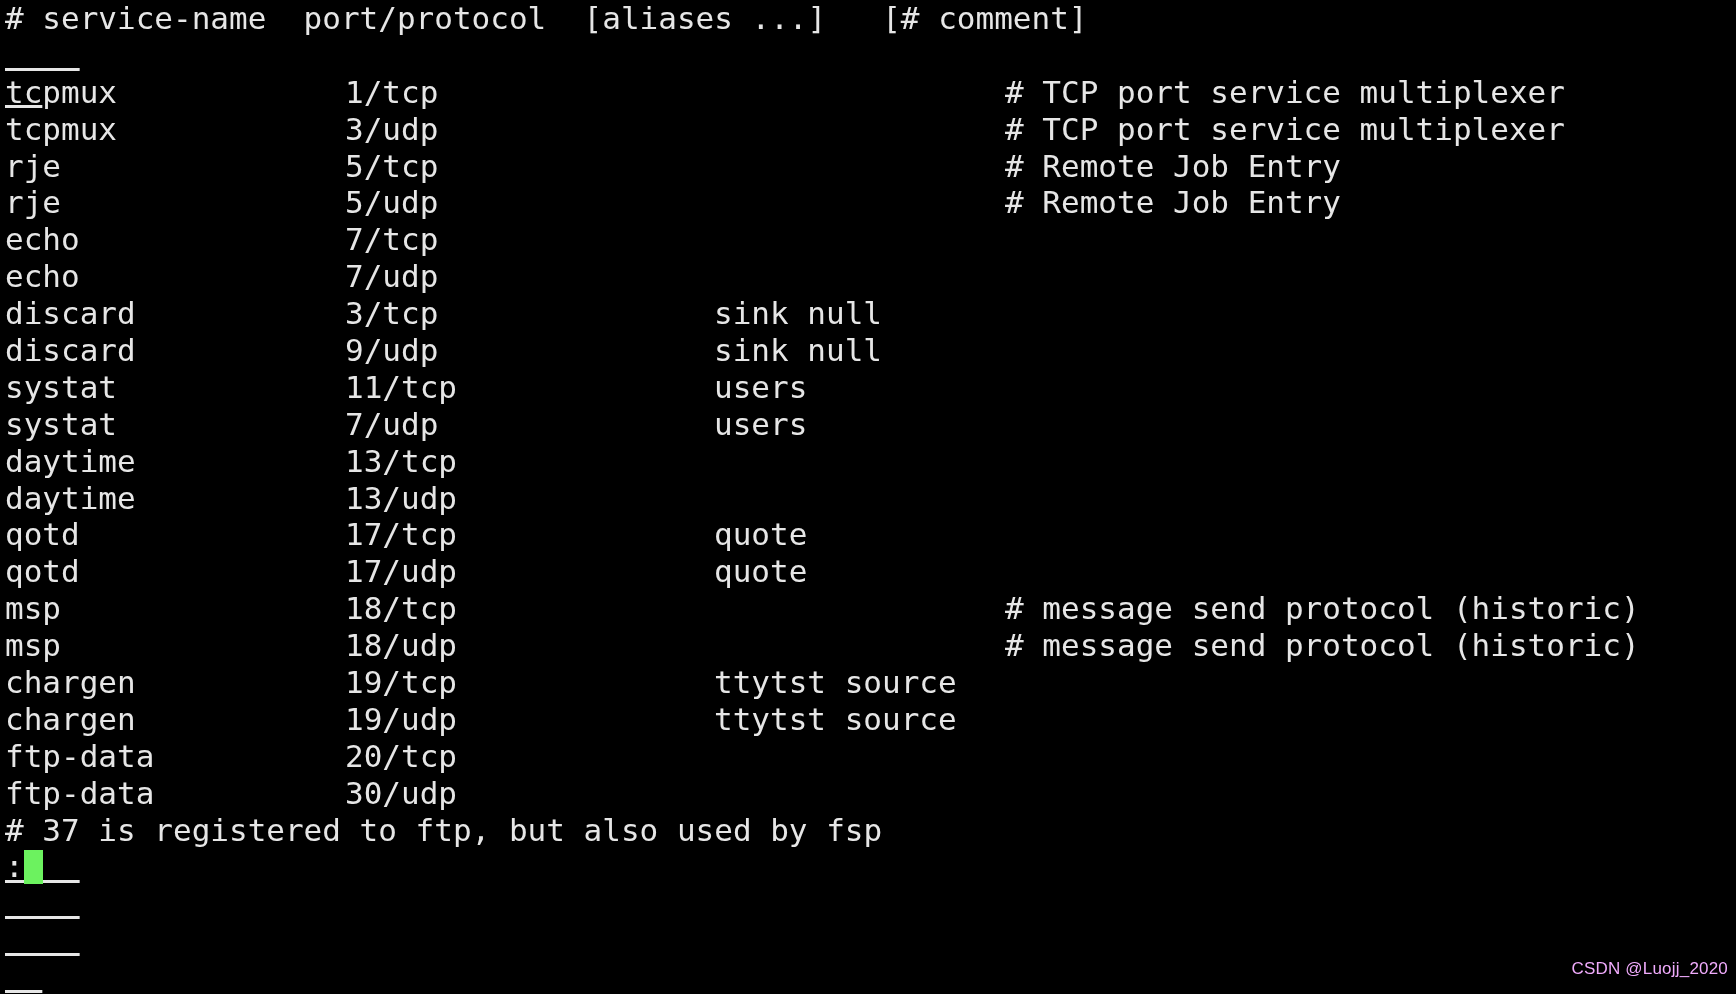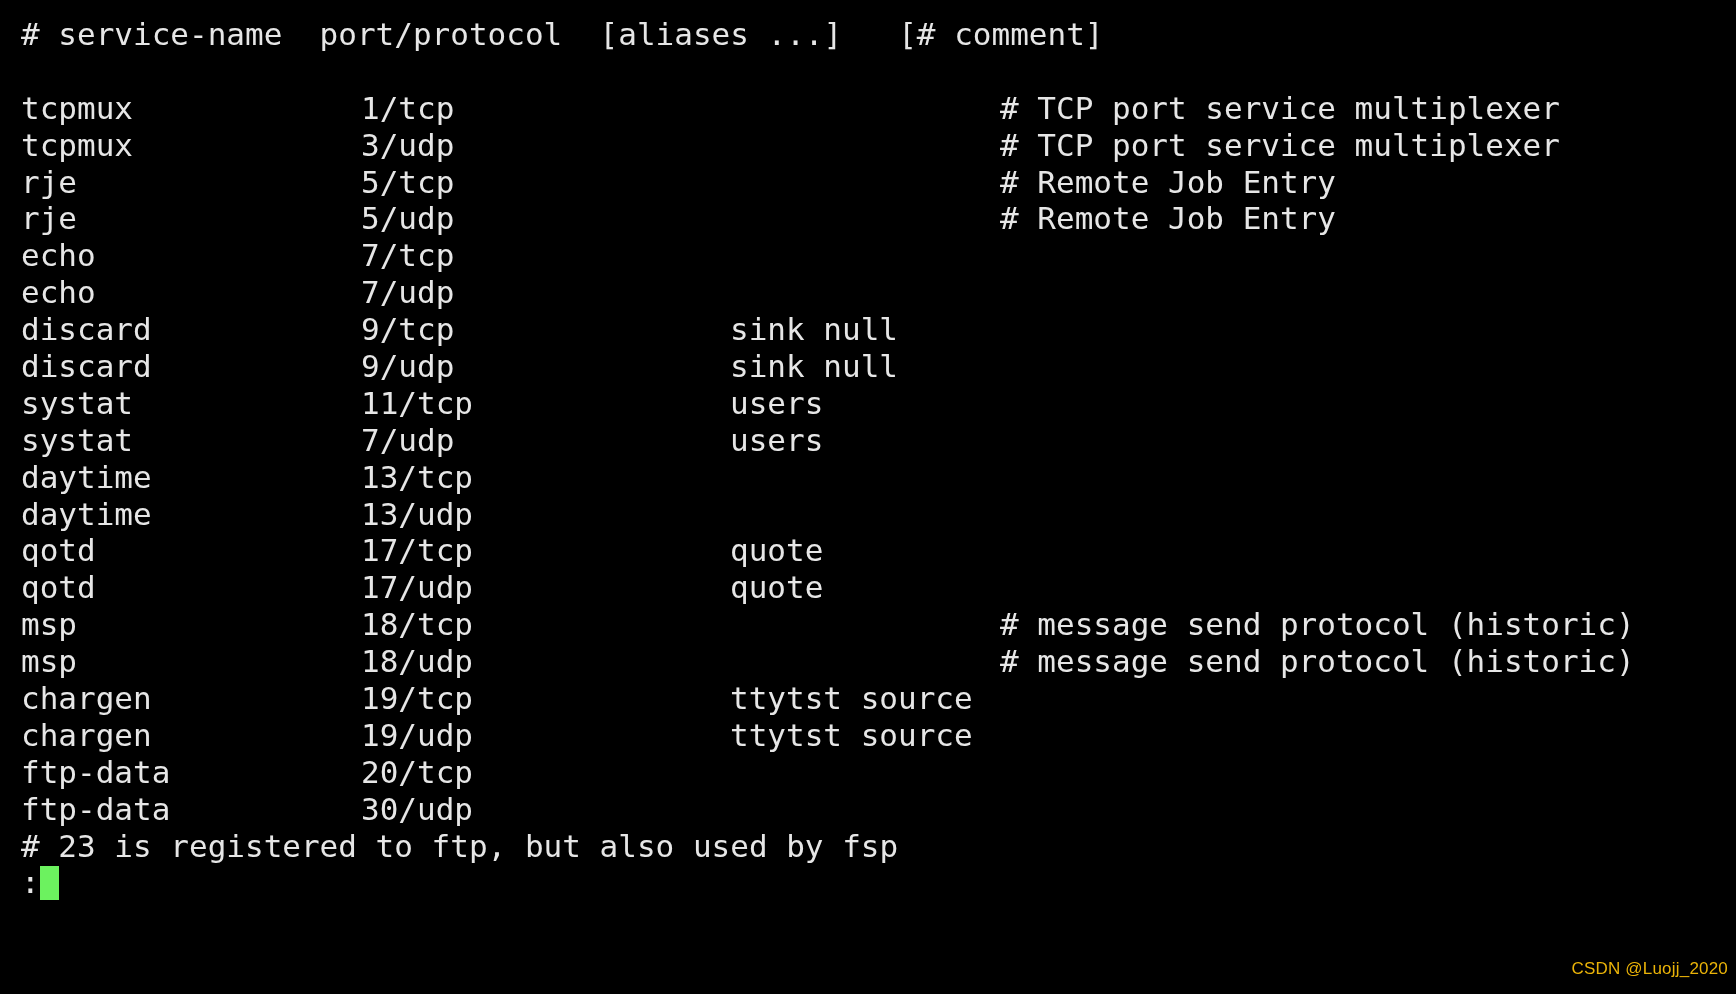--- a/index.html
+++ b/index.html
@@ -17,44 +17,45 @@
 
   #terminal {
     position: relative;
     width: 1736px;
     height: 994px;
     background: #000000;
     color: #e6e6e6;
     font-family: "DejaVu Sans Mono", "Liberation Mono", monospace;
     font-size: 31px;
     line-height: 36.9px;
-    padding: 16px;
+    padding: 0;
     box-sizing: border-box;
     overflow: hidden;
+    text-decoration: underline;
   }
 
   .term-line {
     position: relative;
     height: 36.9px;
     white-space: pre;
     padding-left: 5px;
     box-sizing: border-box;
     letter-spacing: 0;
   }
 
   
   .col {
     position: absolute;
     top: 0;
     white-space: pre;
   }
   .col-service { left: 5px; }
   .col-port    { left: 345px; }
   .col-alias   { left: 714px; }
-  .col-comment { left: 984px; }
+  .col-comment { left: 1005px; }
 
   .blank-line { height: 36.9px; }
 
   .prompt-line {
     position: relative;
     height: 36.9px;
     white-space: pre;
     padding-left: 5px;
     box-sizing: border-box;
   }
@@ -72,21 +73,21 @@
     height: 34px;
     background: #6cf25f;
   }
 
   .watermark {
     position: absolute;
     right: 8px;
     bottom: 6px;
     font-family: "Liberation Sans", sans-serif;
     font-size: 17px;
-    color: #eab308;
+    color: #f0abfc;
     white-space: pre;
     letter-spacing: 0.2px;
   }
 </style>
 </head>
 <body>
 
 <div id="terminal">
 
   <div class="term-line">
@@ -95,38 +96,38 @@
 
   <div class="blank-line"></div>
 
   <div id="rows-container">
       <div class="term-line"><span class="col col-service">tcpmux</span><span class="col col-port">1/tcp</span><span class="col col-alias"></span><span class="col col-comment"># TCP port service multiplexer</span></div>
       <div class="term-line"><span class="col col-service">tcpmux</span><span class="col col-port">3/udp</span><span class="col col-alias"></span><span class="col col-comment"># TCP port service multiplexer</span></div>
       <div class="term-line"><span class="col col-service">rje</span><span class="col col-port">5/tcp</span><span class="col col-alias"></span><span class="col col-comment"># Remote Job Entry</span></div>
       <div class="term-line"><span class="col col-service">rje</span><span class="col col-port">5/udp</span><span class="col col-alias"></span><span class="col col-comment"># Remote Job Entry</span></div>
       <div class="term-line"><span class="col col-service">echo</span><span class="col col-port">7/tcp</span><span class="col col-alias"></span><span class="col col-comment"></span></div>
       <div class="term-line"><span class="col col-service">echo</span><span class="col col-port">7/udp</span><span class="col col-alias"></span><span class="col col-comment"></span></div>
-      <div class="term-line"><span class="col col-service">discard</span><span class="col col-port">9/tcp</span><span class="col col-alias">sink null</span><span class="col col-comment"></span></div>
+      <div class="term-line"><span class="col col-service">discard</span><span class="col col-port">3/tcp</span><span class="col col-alias">sink null</span><span class="col col-comment"></span></div>
       <div class="term-line"><span class="col col-service">discard</span><span class="col col-port">9/udp</span><span class="col col-alias">sink null</span><span class="col col-comment"></span></div>
       <div class="term-line"><span class="col col-service">systat</span><span class="col col-port">11/tcp</span><span class="col col-alias">users</span><span class="col col-comment"></span></div>
       <div class="term-line"><span class="col col-service">systat</span><span class="col col-port">7/udp</span><span class="col col-alias">users</span><span class="col col-comment"></span></div>
       <div class="term-line"><span class="col col-service">daytime</span><span class="col col-port">13/tcp</span><span class="col col-alias"></span><span class="col col-comment"></span></div>
       <div class="term-line"><span class="col col-service">daytime</span><span class="col col-port">13/udp</span><span class="col col-alias"></span><span class="col col-comment"></span></div>
       <div class="term-line"><span class="col col-service">qotd</span><span class="col col-port">17/tcp</span><span class="col col-alias">quote</span><span class="col col-comment"></span></div>
       <div class="term-line"><span class="col col-service">qotd</span><span class="col col-port">17/udp</span><span class="col col-alias">quote</span><span class="col col-comment"></span></div>
       <div class="term-line"><span class="col col-service">msp</span><span class="col col-port">18/tcp</span><span class="col col-alias"></span><span class="col col-comment"># message send protocol (historic)</span></div>
       <div class="term-line"><span class="col col-service">msp</span><span class="col col-port">18/udp</span><span class="col col-alias"></span><span class="col col-comment"># message send protocol (historic)</span></div>
       <div class="term-line"><span class="col col-service">chargen</span><span class="col col-port">19/tcp</span><span class="col col-alias">ttytst source</span><span class="col col-comment"></span></div>
       <div class="term-line"><span class="col col-service">chargen</span><span class="col col-port">19/udp</span><span class="col col-alias">ttytst source</span><span class="col col-comment"></span></div>
       <div class="term-line"><span class="col col-service">ftp-data</span><span class="col col-port">20/tcp</span><span class="col col-alias"></span><span class="col col-comment"></span></div>
       <div class="term-line"><span class="col col-service">ftp-data</span><span class="col col-port">30/udp</span><span class="col col-alias"></span><span class="col col-comment"></span></div>
     </div>
 
   <div class="term-line">
-    <span class="col col-service"># 23 is registered to ftp, but also used by fsp</span>
+    <span class="col col-service"># 37 is registered to ftp, but also used by fsp</span>
   </div>
 
   <div class="prompt-line">
     <span class="prompt-text">:</span>
     <span class="cursor-block"></span>
   </div>
 
   <div class="watermark">CSDN @Luojj_2020</div>
 
 </div>

